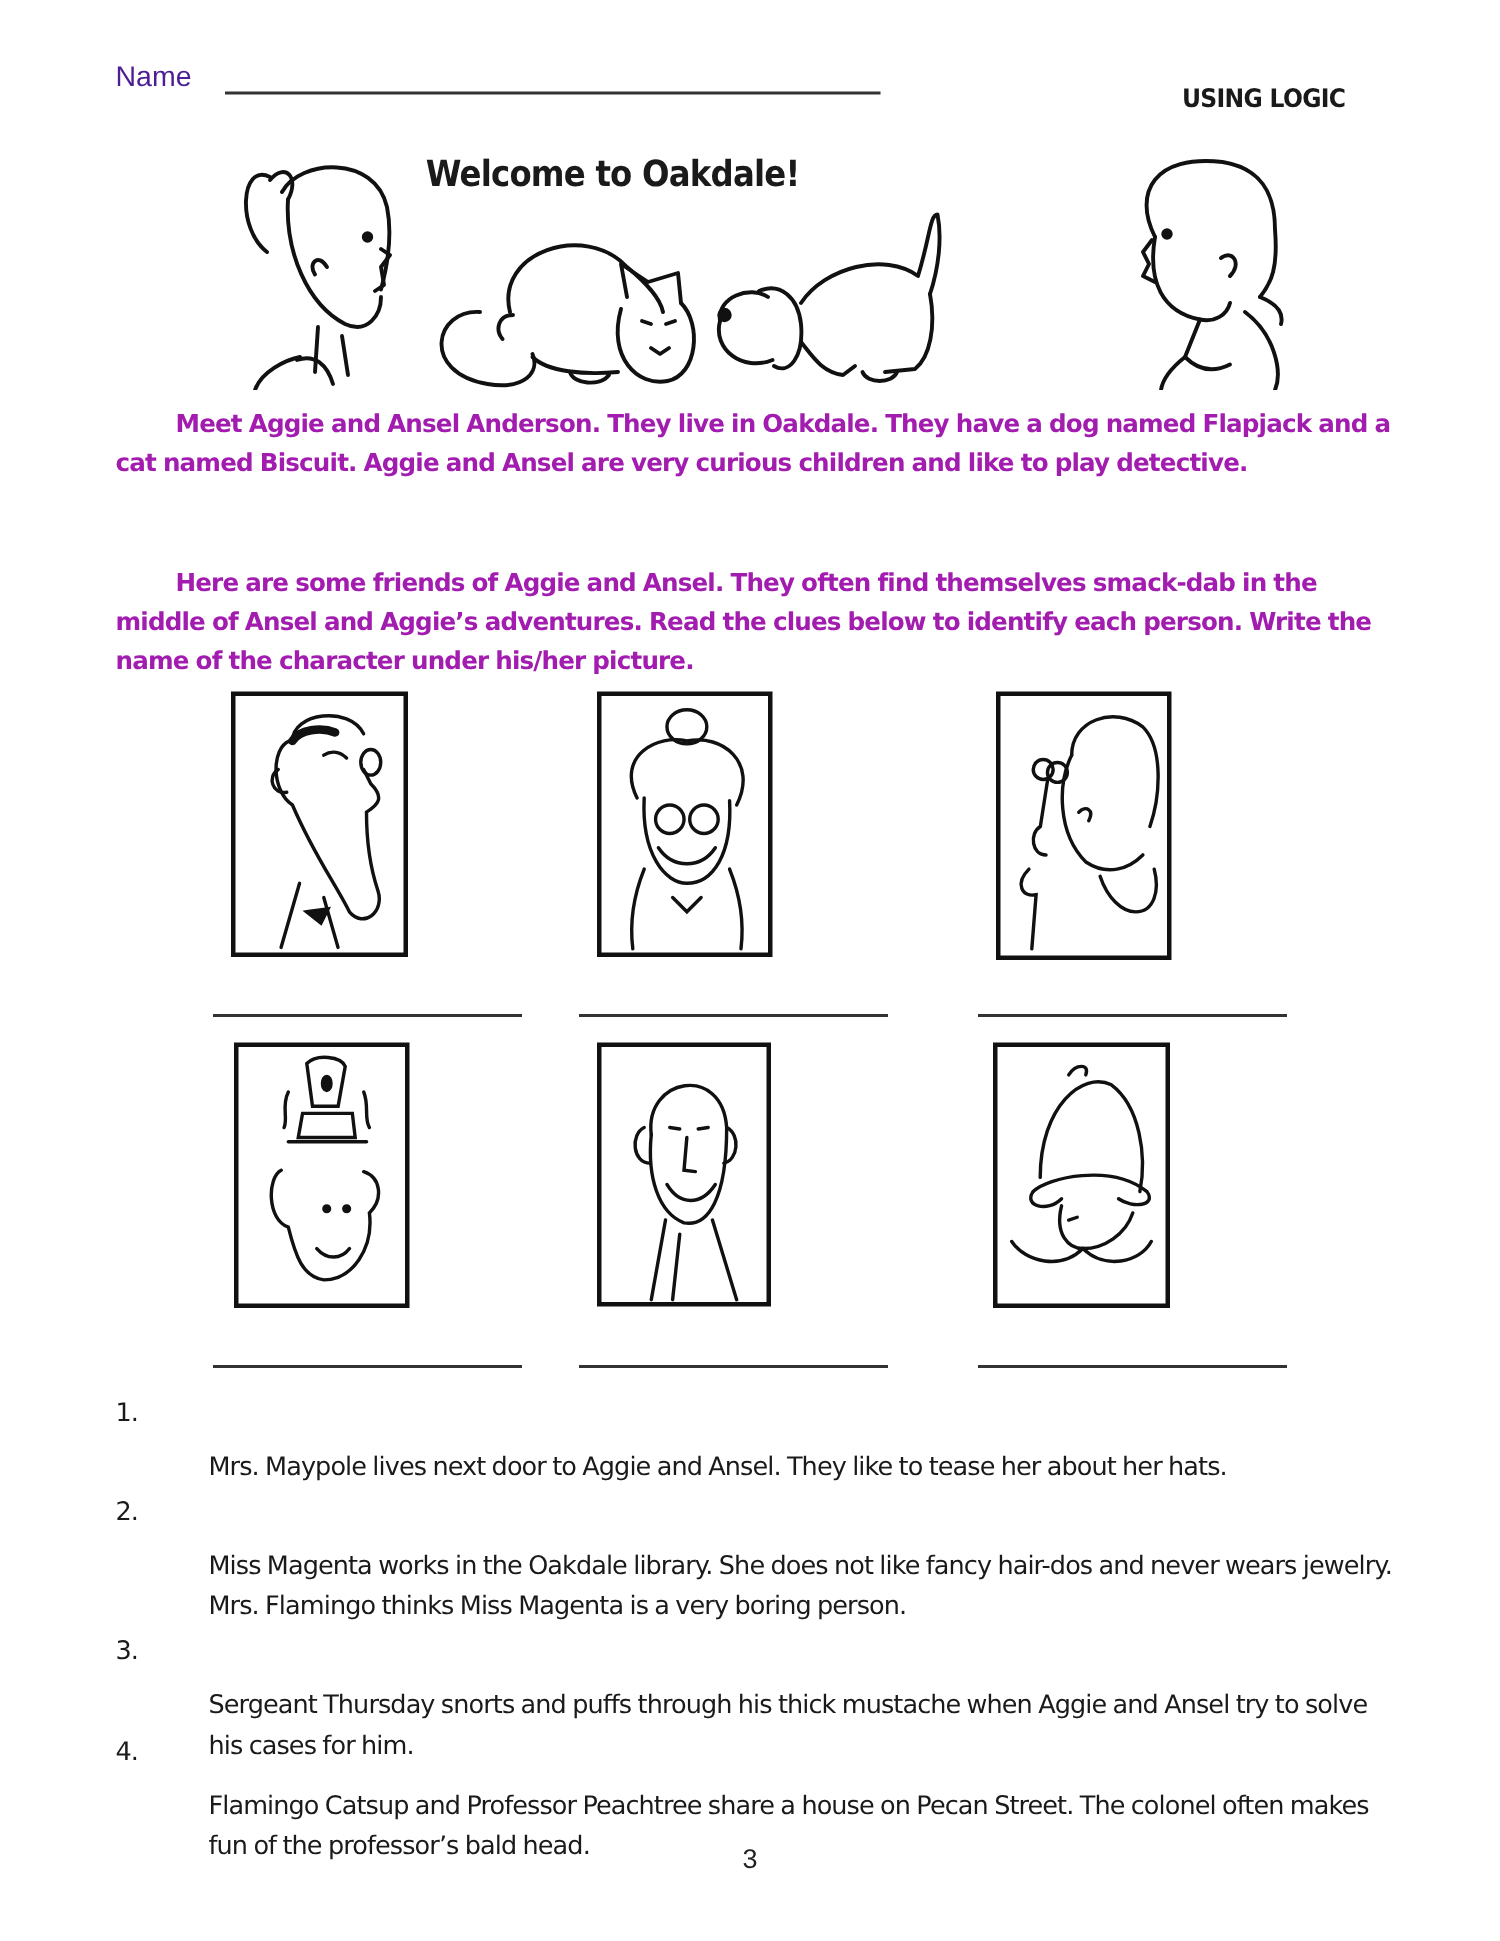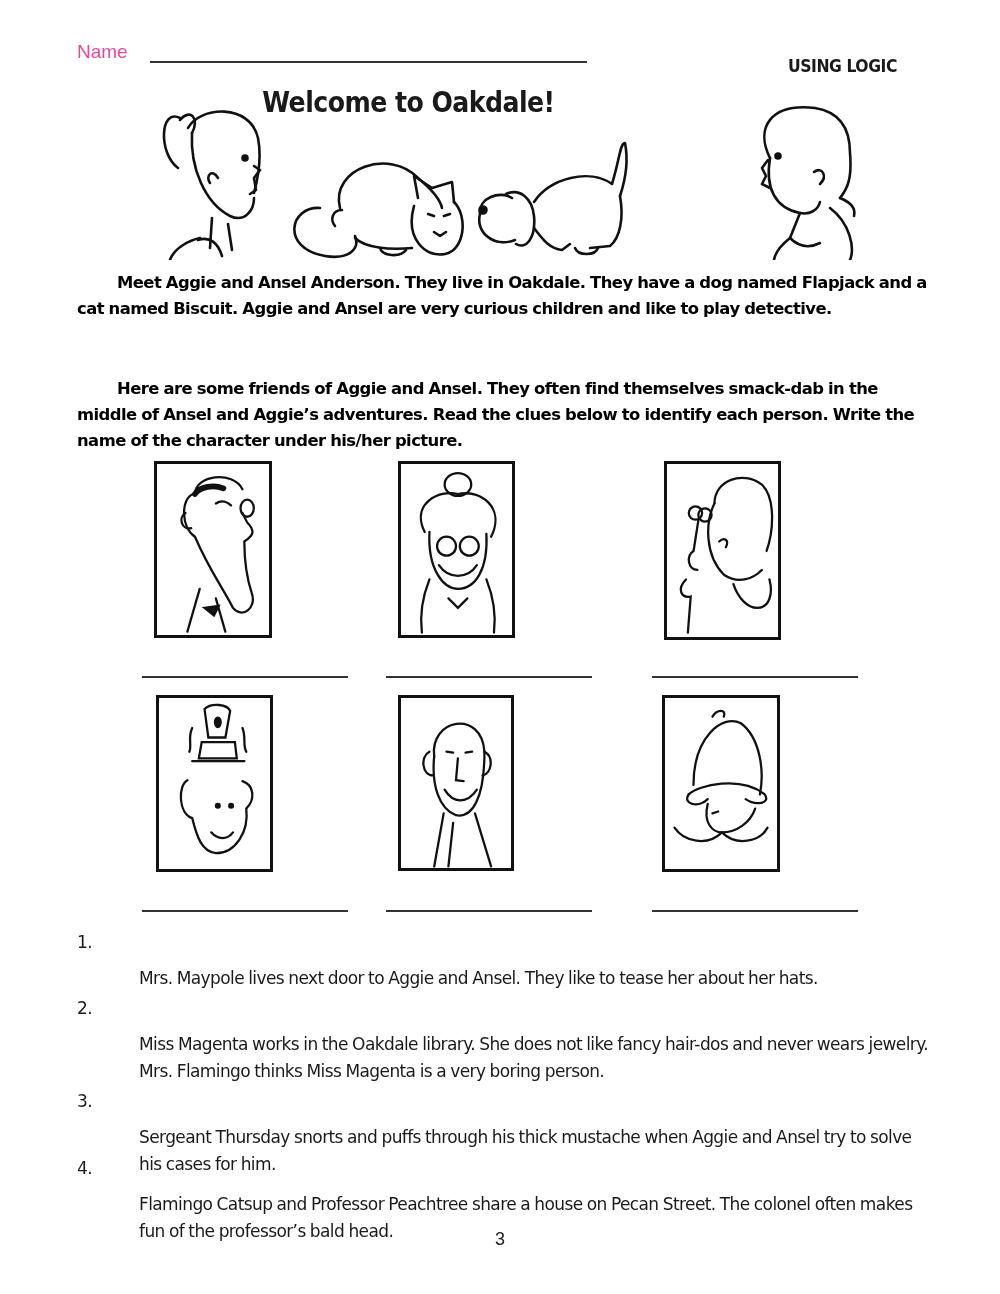--- a/index.html
+++ b/index.html
@@ -1,24 +1,24 @@
 <!DOCTYPE html>
 <html><head>
 <meta charset="utf-8">
 <style>
   html, body { margin: 0; padding: 0; background: #ffffff; }
   body { width: 1000px; height: 1294px; position: relative; overflow: hidden; color: #1a1a1a; }
   .abs { position: absolute; }
-  .name-label { left: 77px; top: 41px; font-family: "Liberation Sans", sans-serif; font-size: 19px; color: #ec4899; }
+  .name-label { left: 77px; top: 41px; font-family: "Liberation Sans", sans-serif; font-size: 19px; color: #4c1d95; }
   .name-line { left: 150px; top: 61px; width: 437px; height: 0; border-top: 2px solid #333; }
   .section-tag { left: 788px; top: 56px; font-family: "DejaVu Sans", sans-serif; font-weight: bold; font-size: 17px; letter-spacing: -0.5px; color: #1a1a1a; transform: scaleX(0.92); transform-origin: left; }
-  .title { left: 0; width: 804px; top: 86px; text-align: center; font-family: "DejaVu Sans", sans-serif; font-weight: bold; font-size: 28px; letter-spacing: -0.6px; }
+  .title { left: 0; width: 804px; top: 102px; text-align: center; font-family: "DejaVu Sans", sans-serif; font-weight: bold; font-size: 24px; letter-spacing: -0.6px; }
   .title span { display: inline-block; transform: scaleX(0.9); margin-left: 12px; }
   .illus { left: 150px; top: 98px; width: 730px; height: 162px; }
-  .para { left: 77px; width: 860px; font-family: "DejaVu Sans", sans-serif; font-weight: bold; font-size: 16.4px; line-height: 26px; letter-spacing: -0.55px; word-spacing: -0.5px; color: #000000; }
+  .para { left: 77px; width: 860px; font-family: "DejaVu Sans", sans-serif; font-weight: bold; font-size: 16.4px; line-height: 26px; letter-spacing: -0.55px; word-spacing: -0.5px; color: #a21caf; }
   .para .indent { display: inline-block; width: 40px; }
   .frame { border: 3px solid #111; background: #fff; box-sizing: border-box; }
   .frame svg { width: 100%; height: 100%; display: block; }
   .answer-line { height: 0; border-top: 2px solid #333; }
   .clue { left: 77px; width: 860px; font-family: "DejaVu Sans", sans-serif; font-size: 17px; line-height: 27px; letter-spacing: -0.6px; word-spacing: -0.6px; color: #1a1a1a; display: flex; }
   .clue .num { width: 62px; flex: 0 0 62px; }
   .clue .txt { flex: 1; margin-top: 36px; }
   .footer { font-family: "Liberation Sans", sans-serif; font-size: 12.5px; color: #222; top: 1303px; }
   .footer-left { left: 75px; }
   .footer-center { left: 0; width: 1000px; text-align: center; top: 1229px; font-size: 18px; }

